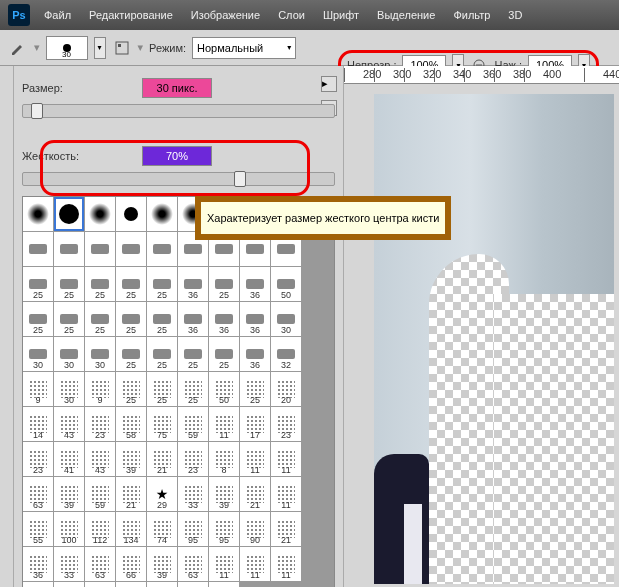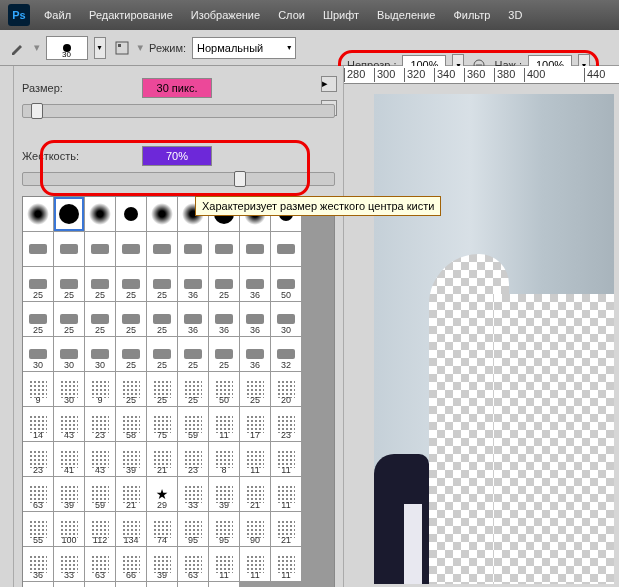--- a/index.html
+++ b/index.html
@@ -27,36 +27,36 @@
 .brush-panel { width: 330px; background: #d6d6d6; padding: 12px 8px; position: relative; border-right: 1px solid #aaa; }
 .panel-row { display: flex; align-items: center; gap: 0; margin-bottom: 6px; }
 .panel-label { width: 120px; color: #333; }
 .panel-value { width: 70px; height: 20px; border: 1px solid #888; background: #ec4899; text-align: center; }
 .panel-value.sel { background: #6d28d9; color: #fff; }
 .slider { height: 14px; background: #ccc; border: 1px solid #999; position: relative; border-radius: 2px; margin-bottom: 10px; }
 .slider-thumb { width: 12px; height: 16px; background: #eee; border: 1px solid #666; position: absolute; top: -2px; border-radius: 2px; }
 
 .hr2 { left: 40px; top: 140px; width: 270px; height: 56px; }
 
-.tooltip { position: absolute; left: 195px; top: 196px; background: #ffffe1; border: 1px solid #a16207; padding: 3px 6px; font-size: 11px; z-index: 10; }
+.tooltip { position: absolute; left: 195px; top: 196px; background: #ffffe1; border: 6px solid #a16207; padding: 10px 6px; font-size: 11px; z-index: 10; }
 
 .brush-grid { display: grid; grid-template-columns: repeat(9, 30px); gap: 1px; background: #999; border: 1px solid #888; margin-top: 8px; }
 .brush-cell { width: 30px; height: 34px; background: #fff; display: flex; flex-direction: column; align-items: center; justify-content: center; position: relative; }
 .brush-cell.sel { border: 2px solid #3a76d6; }
 .b-soft { width: 22px; height: 22px; background: radial-gradient(circle, #000 20%, transparent 70%); border-radius: 50%; }
 .b-hard { width: 20px; height: 20px; background: #000; border-radius: 50%; }
 .b-hard.sm { width: 14px; height: 14px; }
 .b-label { font-size: 9px; color: #333; position: absolute; bottom: 1px; }
 .b-tip { width: 18px; height: 10px; background: #888; border-radius: 2px; }
 .b-spray { width: 18px; height: 18px; background: radial-gradient(circle, #888 1px, transparent 1px); background-size: 4px 4px; }
 .b-star { font-size: 14px; }
 
 .canvas-area { flex: 1; position: relative; background: #d6d6d6; }
 .ruler-h { height: 18px; background: #fff; border-bottom: 1px solid #888; display: flex; font-size: 9px; color: #333; position: relative; }
-.ruler-tick { position: absolute; top: 2px; border-left: 1px solid #666; height: 14px; padding-left: 2px; }
+.ruler-tick { position: absolute; top: 2px; border-left: 1px solid #666; height: 14px; padding-left: 18px; }
 .canvas { position: absolute; top: 18px; left: 0; right: 0; bottom: 0; background: #d6d6d6; }
 .img-area { position: absolute; left: 30px; top: 10px; width: 240px; height: 490px; }
 .checker { background-image: linear-gradient(45deg,#ccc 25%,transparent 25%),linear-gradient(-45deg,#ccc 25%,transparent 25%),linear-gradient(45deg,transparent 75%,#ccc 75%),linear-gradient(-45deg,transparent 75%,#ccc 75%); background-size: 16px 16px; background-position: 0 0,0 8px,8px -8px,-8px 0; background-color: #fff; }
 .photo-bg { position: absolute; left: 0; top: 0; width: 100%; height: 100%; background: linear-gradient(90deg, #c5d0d8 0%, #d8e0e6 40%, #b8c4cc 70%, #a8b4bc 100%); }
 .suit { position: absolute; left: 0; bottom: 0; width: 55px; height: 130px; background: #1a1a2e; border-radius: 20px 10px 0 0; }
 .shirt { position: absolute; left: 30px; bottom: 0; width: 18px; height: 80px; background: #e8e8f0; }
 .checker-cutout { position: absolute; }
 
 .panel-icons { position: absolute; right: 6px; top: 10px; display: flex; flex-direction: column; gap: 8px; }
 .pi { width: 16px; height: 16px; border: 1px solid #888; background: #e0e0e0; }

